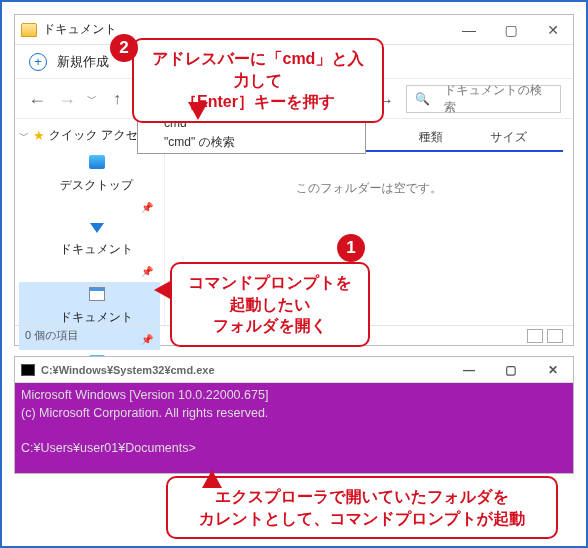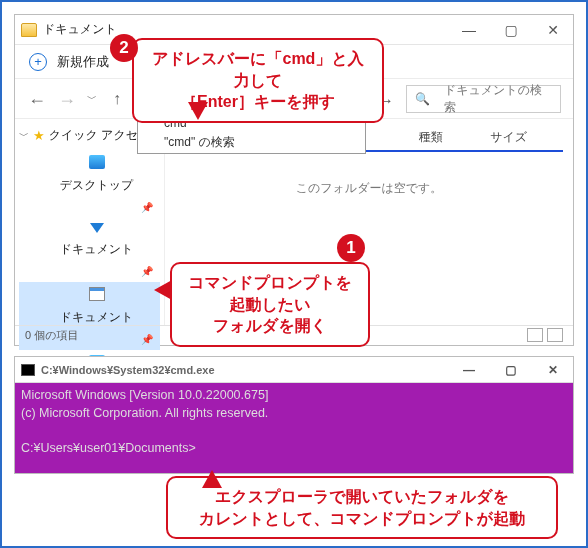--- a/index.html
+++ b/index.html
@@ -72,21 +72,21 @@
 
   .content { flex:1; position:relative; font-size:12px; color:#555; padding:6px 10px; }
   .col-headers { display:flex; color:#444; font-size:12px; border-bottom:2px solid #1d4ed8;justify-content:space-between; }
   .col-headers span { padding:4px 8px; }
   .col-headers .c1 { flex:1.2; }
   .col-headers .c2 { flex:1; }
   .col-headers .c3 { flex:0.6; }
   .col-headers .c4 { flex:0.7; }
   .empty { text-align:center; color:#777; margin-top:28px; }
 
-  .statusbar { position:absolute; left:0; right:0; bottom:0; height:20px; border-top:1px solid #e2e2e2; font-size:11px; color:#555; padding:2px 10px; display:flex; align-items:flex-start; }
+  .statusbar { position:absolute; left:0; right:0; bottom:0; height:20px; border-top:1px solid #e2e2e2; font-size:11px; color:#555; padding:2px 10px; display:flex; align-items:flex-end; }
   .statusbar .sb-icons { margin-left:auto; display:flex; gap:4px; }
   .sb-ic { width:16px; height:14px; border:1px solid #aaa; }
 
   
   .cmdwin {
     position:absolute; left:12px; right:12px; top:354px; height:118px;
     border:1px solid #bcbcbc; background:#fff;
   }
   .cmd-title {
     height:26px; display:flex; align-items:center; gap:6px; padding:0 6px;

